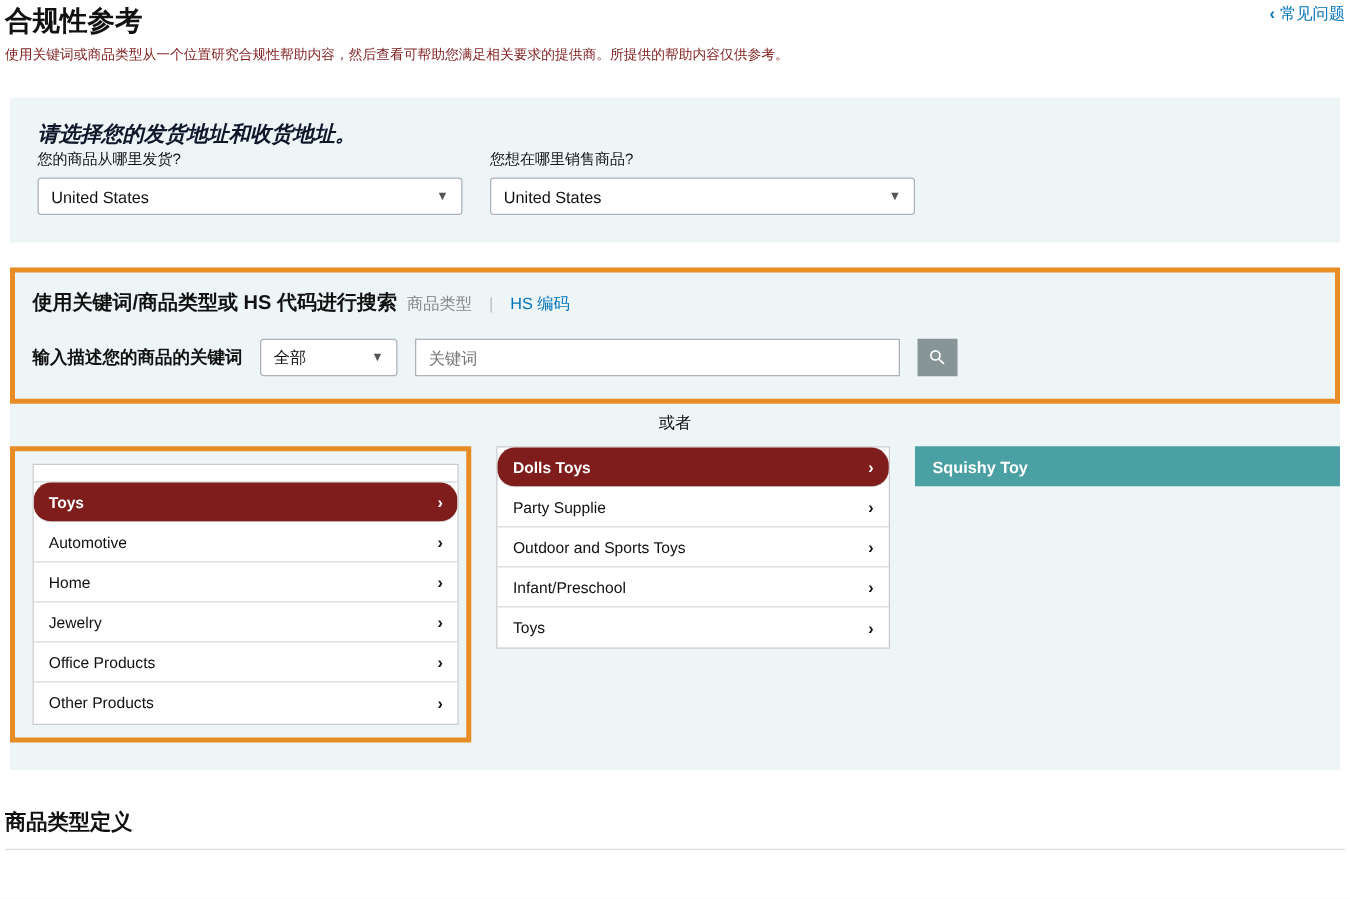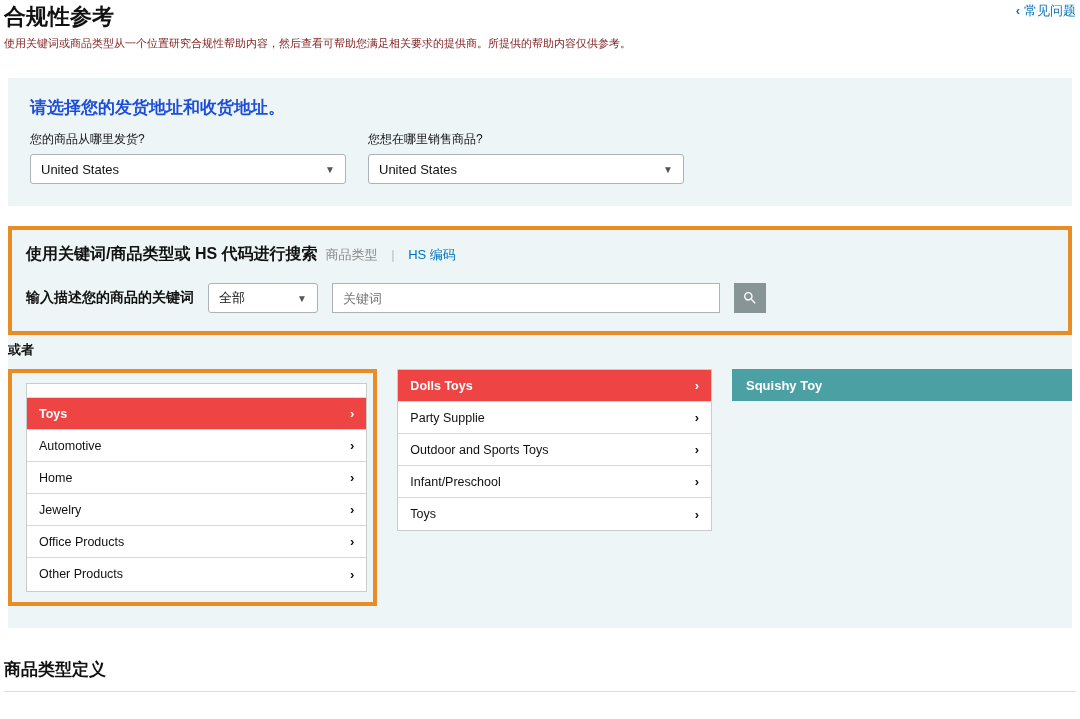--- a/index.html
+++ b/index.html
@@ -37,33 +37,34 @@
   padding: 4px 4px 27px 4px;
 }
 .location-panel {
   background: #eef5f7;
   margin: 0 8px 20px 8px;
   padding: 18px 22px 22px 22px;
 }
 .location-title {
   font-size: 17px;
   font-weight: bold;
-  color: #1d4ed8;
-  margin-bottom: 12px;
+  color: #0f172a;
+  margin-bottom: 0;
+  font-style: italic;
 }
 .loc-row { display: flex; gap: 22px; }
 .loc-col { display: flex; flex-direction: column; }
 .loc-col label {
   font-size: 12px;
   color: #111;
   margin-bottom: 6px;
 }
 .select {
   position: relative;
-  width: 316px;
+  width: 340px;
   height: 30px;
   background: #fff;
   border: 1px solid #adb1b8;
   border-radius: 3px;
   display: flex;
   align-items: center;
   padding: 0 10px;
   font-size: 13px;
   cursor: pointer;
 }
@@ -121,21 +122,21 @@
   background: #879596;
   border: none;
   color: #fff;
   display: flex;
   align-items: center;
   justify-content: center;
   cursor: pointer;
 }
 .search-btn svg { width: 16px; height: 16px; fill: #fff; }
 
-.or-text { font-size: 13px; font-weight: bold; padding: 6px 0 10px; }
+.or-text { text-align: center; font-size: 13px; font-weight: normal; padding: 6px 0 10px; }
 
 .browse-wrap { display: flex; gap: 20px; padding: 0 0 0 0; }
 .browse-left {
   border: 4px solid #e88d26;
   padding: 10px 6px 10px 14px;
   width: 373px;
 }
 .browse-heading {
   font-size: 14px;
   font-weight: bold;
@@ -153,23 +154,24 @@
   justify-content: space-between;
   height: 32px;
   padding: 0 12px;
   border-bottom: 1px solid #d5d9d9;
   font-size: 12.5px;
   cursor: pointer;
   color: #111;
 }
 .cat-item:last-child, .sub-item:last-child { border-bottom: none; }
 .cat-item.active, .sub-item.active {
-  background: #ef4444;
+  background: #7f1d1d;
   color: #fff;
   font-weight: bold;
+  border-radius: 14px;
 }
 .cat-item .chev-r, .sub-item .chev-r { font-size: 13px; font-weight: bold; }
 
 .browse-mid { width: 318px; padding-top: 0; }
 .sub-list { border: 1px solid #c9cbcd; background: #fff; }
 
 .browse-right { flex: 0 0 340px; }
 .tag {
   background: #4aa0a3;
   color: #fff;

